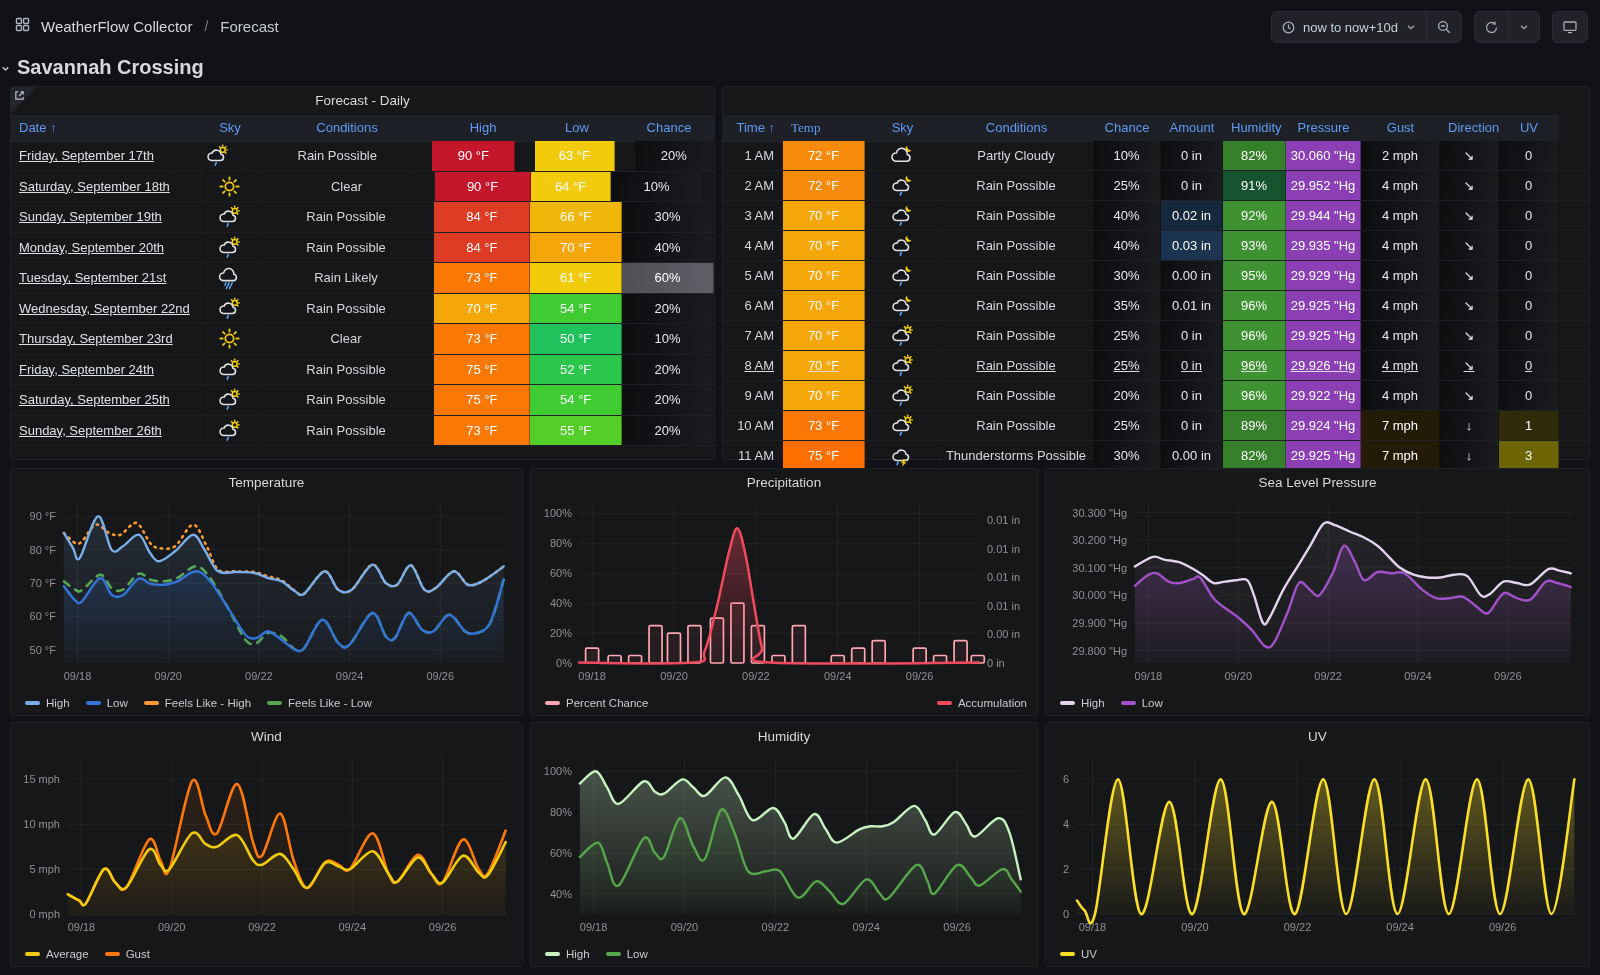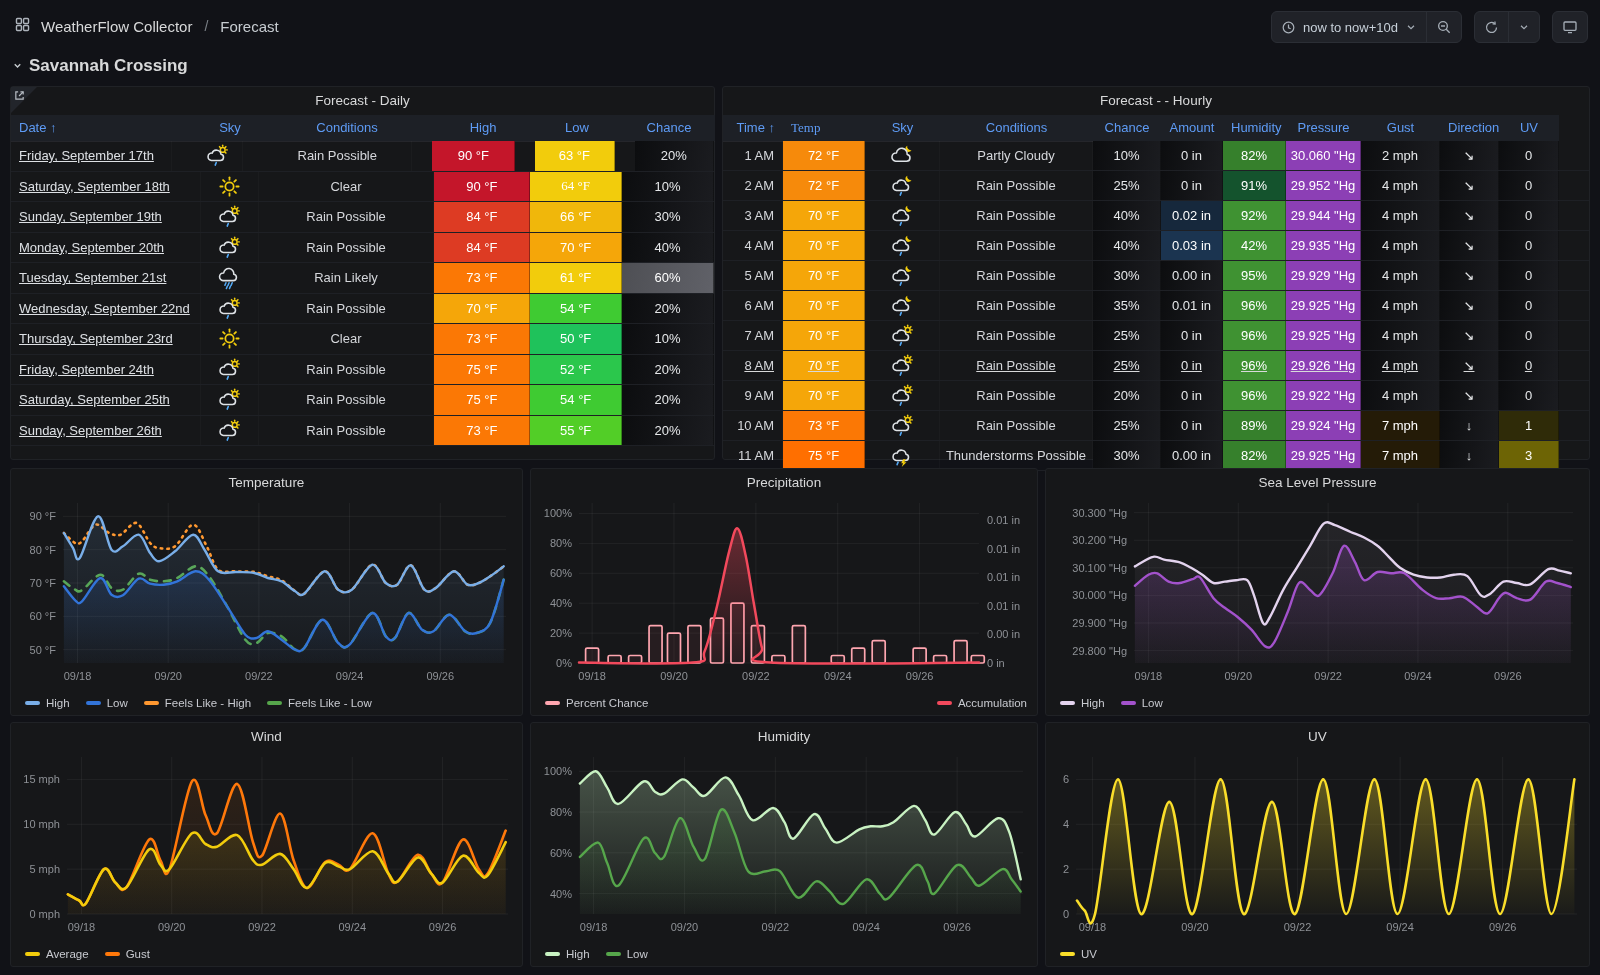--- a/index.html
+++ b/index.html
@@ -9,21 +9,21 @@
   .breadcrumb{display:flex;align-items:center;gap:10px;margin-left:14px;}
   .bc-title{font-size:15px;font-weight:500;color:#d8d9da;}
   .bc-sep{color:#7b8087;font-size:14px;margin:0 2px;}
   .bc-page{font-size:15px;color:#c7ccd1;}
   .tb-right{position:absolute;right:12px;top:11px;display:flex;gap:12px;align-items:center;}
   .tb-group{display:flex;align-items:center;background:#202228;border:1px solid #2b2e35;border-radius:6px;height:30px;overflow:hidden;}
   .tb-btn{display:flex;align-items:center;gap:7px;padding:0 9px;height:100%;cursor:pointer;color:#c7d0d9;font-size:13px;}
   .tb-btn + .tb-btn{border-left:1px solid #2b2e35;}
   .tb-btn svg{display:block;}
   
-  .section-head{position:absolute;left:12px;top:56px;display:flex;align-items:center;gap:6px;font-size:17px;font-weight:700;color:#d8d9da;cursor:pointer;}
+  .section-head{position:absolute;left:0;top:56px;display:flex;align-items:center;gap:6px;font-size:20px;font-weight:700;color:#d8d9da;cursor:pointer;}
   
   .panel{position:absolute;background:#161719;border:1px solid #202226;border-radius:3px;box-sizing:border-box;}
   .panel-title{position:absolute;left:0;right:0;top:6px;text-align:center;font-size:13.5px;font-weight:500;color:#d8d9da;}
   .corner{position:absolute;left:0;top:0;width:0;height:0;border-top:26px solid #22252b;border-right:26px solid transparent;}
   .corner svg{position:absolute;left:3px;top:-23px;}
   
   .t-head{position:absolute;left:0;top:28px;display:flex;height:26px;background:#1d2026;border-bottom:1px solid #25262b;}
   .t-hcell{box-sizing:border-box;font-size:13px;font-weight:500;color:#5e9bf5;line-height:26px;padding:0 8px;white-space:nowrap;overflow:hidden;cursor:pointer;}
   .t-body{position:absolute;left:0;top:54px;right:0;}
   .t-row{display:flex;border-bottom:1px solid #1e2025;}
@@ -177,21 +177,21 @@
                 <line x1="18.6" y1="12" x2="20.8" y2="12"></line>
                 <line x1="5.8" y1="5.8" x2="7.4" y2="7.4"></line>
                 <line x1="16.6" y1="16.6" x2="18.2" y2="18.2"></line>
                 <line x1="5.8" y1="18.2" x2="7.4" y2="16.6"></line>
                 <line x1="16.6" y1="7.4" x2="18.2" y2="5.8"></line>
               </g>
             </svg>
           </div>
           <div class="t-cell" style="width: 176px;">Clear</div>
           <div class="t-cell colored" style="width: 96px; background: rgb(196, 22, 42);">90 °F</div>
-          <div class="t-cell colored" style="width: 92px; background: rgb(242, 204, 12); font-family: Liberation Serif, serif;">64 °F</div>
+          <div class="t-cell colored" style="width: 80px; background: rgb(242, 204, 12);">64 °F</div>
           <div class="t-cell dark-cell" style="width: 92px;">10%</div>
         </div>
         <div class="t-row" style="height: 29.5px;">
           <div class="t-cell al" style="width: 190px;">
             <span class="cell-link">Sunday, September 19th</span>
           </div>
           <div class="t-cell" style="width: 58px;">
             <svg viewBox="0 0 24 24" width="25" height="25">
               <g stroke="#F2CC0C" stroke-width="1.4" fill="none" stroke-linecap="round">
                 <circle cx="17" cy="6.6" r="2.3"></circle>
@@ -365,21 +365,20 @@
           </div>
           <div class="t-cell" style="width: 176px;">Rain Possible</div>
           <div class="t-cell colored" style="width: 96px; background: rgb(251, 120, 5);">73 °F</div>
           <div class="t-cell colored" style="width: 92px; background: rgb(82, 206, 39);">55 °F</div>
           <div class="t-cell dark-cell" style="width: 92px;">20%</div>
         </div>
       </div>
   </div>
 
   <div class="panel" style="left:722px;top:86px;width:868px;height:374px;">
-    <div class="panel-title">Forecast - - Hourly</div>
     <div class="t-head">
         <div class="t-hcell" style="width: 60px; text-align: right;">Time ↑</div>
         <div class="t-hcell" style="width: 82px; text-align: left; font-family: Liberation Serif, serif;">Temp</div>
         <div class="t-hcell" style="width: 75px; text-align: center;">Sky</div>
         <div class="t-hcell" style="width: 153px; text-align: center;">Conditions</div>
         <div class="t-hcell" style="width: 68px; text-align: center;">Chance</div>
         <div class="t-hcell" style="width: 62px; text-align: center;">Amount</div>
         <div class="t-hcell" style="width: 63px; text-align: center;">Humidity</div>
         <div class="t-hcell" style="width: 75px; text-align: center;">Pressure</div>
         <div class="t-hcell" style="width: 79px; text-align: center;">Gust</div>
@@ -449,21 +448,21 @@
           <div class="t-cell" style="width: 75px;">
             <svg viewBox="0 0 24 24" width="25" height="25">
               <path d="M16.6 2.6a3.1 3.1 0 1 0 4.1 4.1 3.3 3.3 0 0 1-4.1-4.1z" fill="#F2CC0C"></path>
               <path d="M6.2 16.8h8.6a3 3 0 0 0 .5-5.95A4.4 4.4 0 0 0 6.8 9.7a3.2 3.2 0 0 0-.6 7.1z" fill="#151619" stroke="#dee2e6" stroke-width="1.5" stroke-linejoin="round"></path>
               <line x1="10.8" y1="18.8" x2="9.8" y2="21.2" stroke="#53A9F5" stroke-width="1.5" stroke-linecap="round"></line>
             </svg>
           </div>
           <div class="t-cell" style="width: 153px;">Rain Possible</div>
           <div class="t-cell dark-cell" style="width: 68px;">40%</div>
           <div class="t-cell colored" style="width: 62px; background: rgb(27, 52, 80);">0.03 in</div>
-          <div class="t-cell colored" style="width: 63px; background: rgb(63, 146, 50);">42%</div>
+          <div class="t-cell colored" style="width: 63px; background: rgb(63, 146, 50);">93%</div>
           <div class="t-cell colored" style="width: 75px; background: rgb(140, 63, 181);">29.935 "Hg</div>
           <div class="t-cell dark-cell" style="width: 79px;">4 mph</div>
           <div class="t-cell dark-cell" style="width: 59px;">↘</div>
           <div class="t-cell dark-cell" style="width: 60px;">0</div>
         </div>
         <div class="t-row" style="height: 29px;">
           <div class="t-cell ar" style="width: 60px;">5 AM</div>
           <div class="t-cell colored" style="width: 82px; background: rgb(245, 166, 9);">70 °F</div>
           <div class="t-cell" style="width: 75px;">
             <svg viewBox="0 0 24 24" width="25" height="25">

